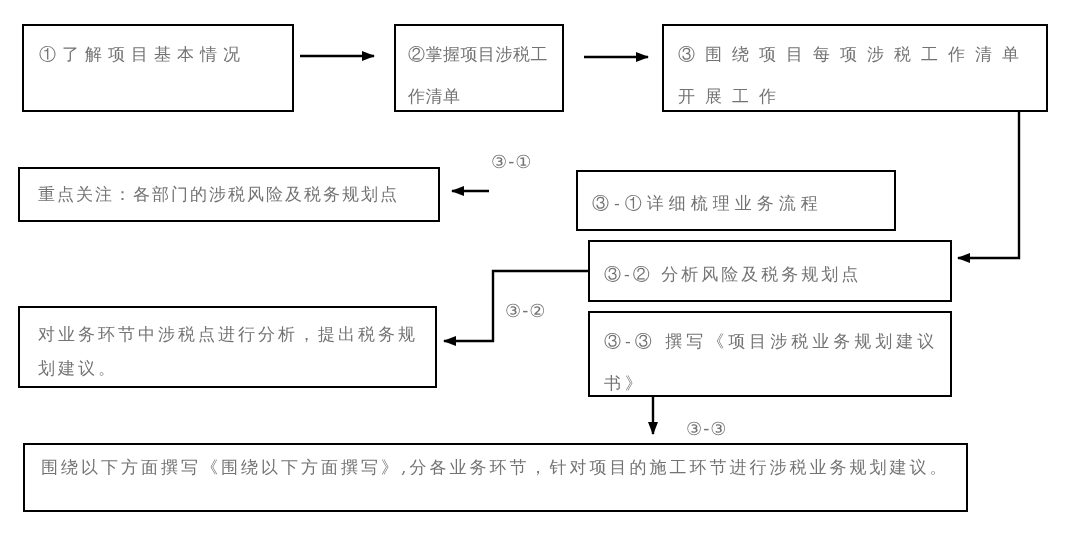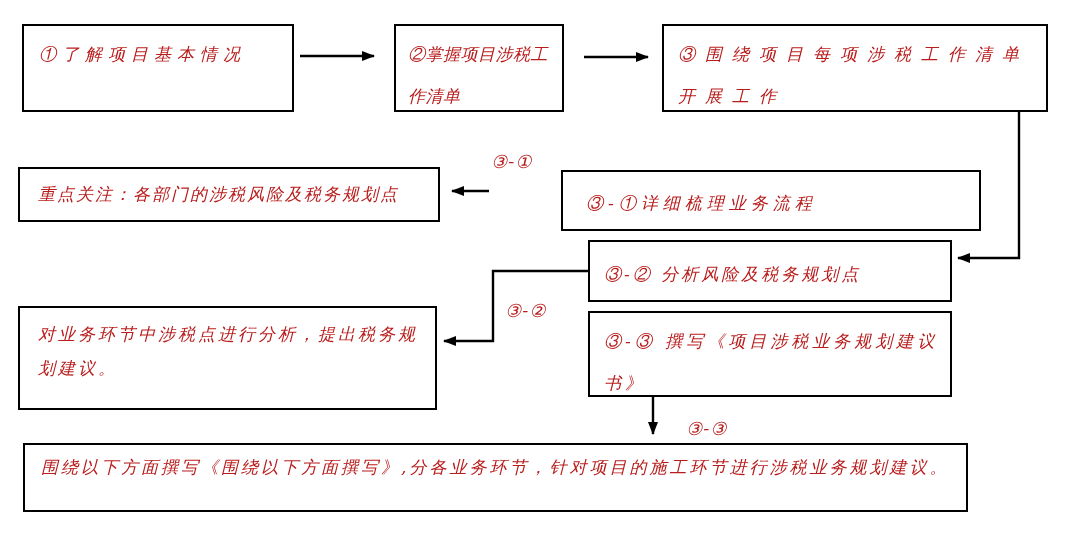--- a/index.html
+++ b/index.html
@@ -1,31 +1,31 @@
 <!DOCTYPE html>
 <html><head>
 <meta charset="utf-8">
 <style>
   html,body{margin:0;padding:0;background:#ffffff;}
   #canvas{
     position:relative;width:1080px;height:542px;background:#ffffff;overflow:hidden;
-    font-family:"DejaVu Serif","Liberation Serif",serif;color:#b91c1c;font-style:italic;
+    font-family:"DejaVu Serif","Liberation Serif",serif;color:#737373;
   }
   .box{
     position:absolute;box-sizing:border-box;border:2px solid #000;background:#fff;
     font-size:17px;line-height:42px;z-index:2;
   }
   #box-step1{left:22px;top:24px;width:272px;height:88px;padding:7px 8px 0 15px;letter-spacing:6px;}
   #box-step2{left:394px;top:24px;width:170px;height:88px;padding:7px 0 0 12px;letter-spacing:0.5px;}
   #box-step3{left:662px;top:24px;width:386px;height:88px;padding:7px 4px 13px 14px;letter-spacing:10px;}
   #box-focus{left:18px;top:167px;width:422px;height:55px;padding:0 0 0 18px;line-height:51px;letter-spacing:2px;white-space:nowrap;}
-  #box-sub1{left:561px;top:170px;width:420px;height:61px;padding:10px 0 0 23px;letter-spacing:5px;}
+  #box-sub1{left:576px;top:170px;width:320px;height:61px;padding:10px 0 0 14px;letter-spacing:5px;}
   #box-sub2{left:588px;top:240px;width:364px;height:62px;padding:11px 0 0 14px;letter-spacing:3px;}
   #box-sub3{left:588px;top:311px;width:364px;height:86px;padding:7px 8px 4px 14px;letter-spacing:4px;}
-  #box-analysis{left:18px;top:306px;width:419px;height:104px;padding:9px 16px 0 18px;letter-spacing:3px;line-height:34px;}
+  #box-analysis{left:18px;top:306px;width:419px;height:82px;padding:9px 16px 0 18px;letter-spacing:3px;line-height:34px;}
   #box-conclusion{left:23px;top:443px;width:945px;height:69px;padding:7px 10px 0 16px;letter-spacing:3px;line-height:30px;font-size:17px;}
   .conn-label{
     position:absolute;z-index:3;font-size:18px;letter-spacing:1px;background:transparent;
   }
   #label-31{left:491px;top:151px;}
   #label-32{left:505px;top:300px;}
   #label-33{left:686px;top:418px;}
   #wires{position:absolute;left:0;top:0;z-index:1;}
 </style>
 </head>

